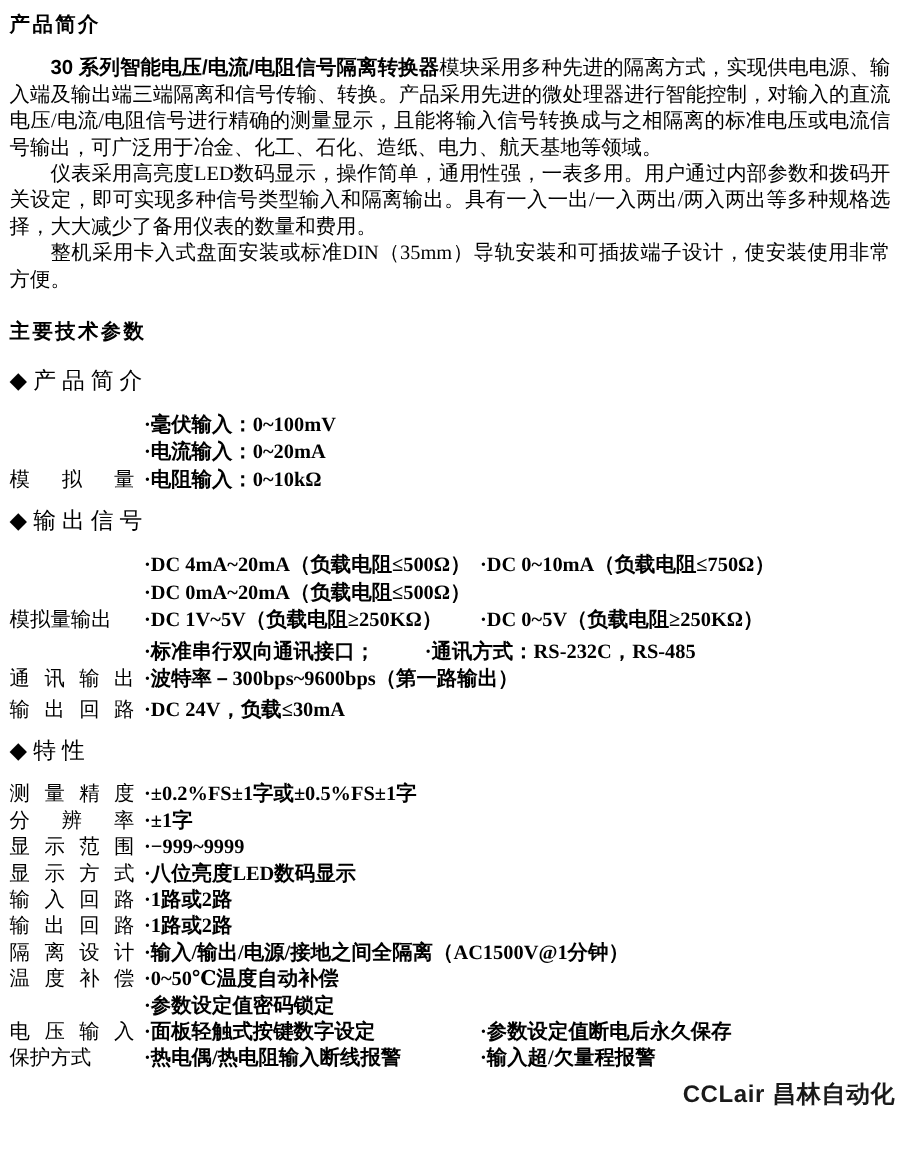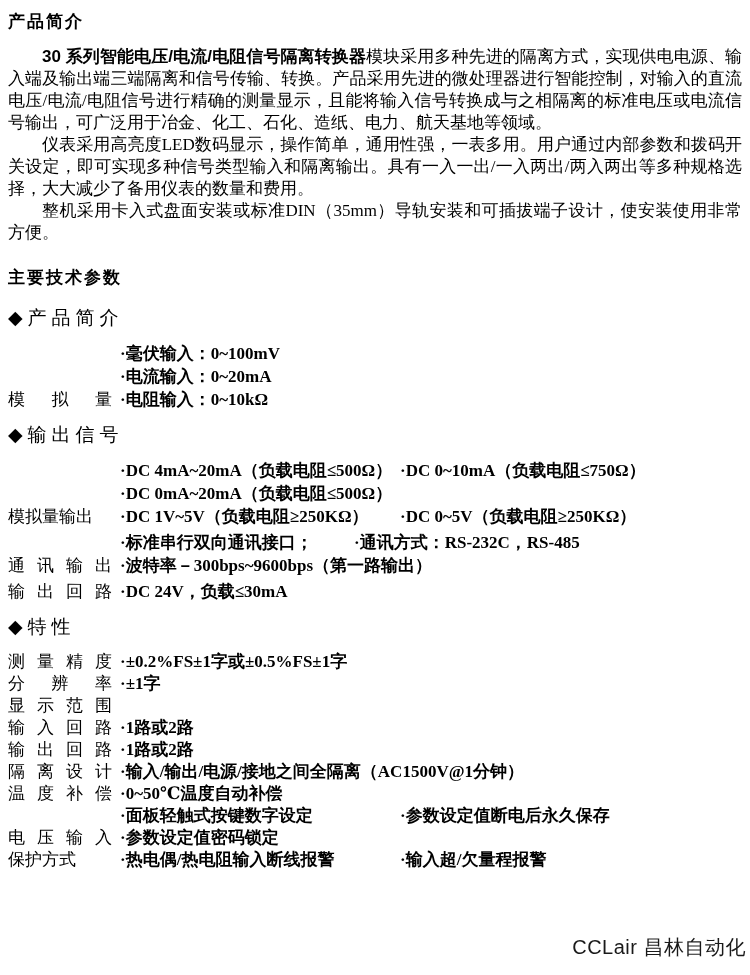--- a/index.html
+++ b/index.html
@@ -90,25 +90,25 @@
   }
   .cl.narrow {
     flex: 0 0 234px;
     width: 234px;
   }
   .cr {
     flex: 1;
   }
   .watermark {
     position: absolute;
-    top: 934px;
+    top: 898px;
     right: 4px;
     font-family: "Liberation Sans", "DejaVu Sans", sans-serif;
     font-size: 20px;
-    font-weight: 400;
+    font-weight: 700;
     color: #1a1a1a;
     letter-spacing: 0.5px;
   }
 </style>
 </head>
 <body>
 
 <div class="doc">
 
   <h1>产品简介</h1>
@@ -173,20 +173,29 @@
       </div>
   </div>
   <div class="spec-row feat">
     <span class="spec-label">分辨率</span>
     <div class="spec-content">
         <div class="spec-line">·±1字</div>
       </div>
   </div>
   <div class="spec-row feat">
     <span class="spec-label">显示范围</span>
+    <div class="spec-content">
+        <div class="spec-line">·−999~9999</div>
+      </div>
+  </div>
+  <div class="spec-row feat">
+    <span class="spec-label">显示方式</span>
+    <div class="spec-content">
+        <div class="spec-line">·八位亮度LED数码显示</div>
+      </div>
   </div>
   <div class="spec-row feat">
     <span class="spec-label">输入回路</span>
     <div class="spec-content">
         <div class="spec-line">·1路或2路</div>
       </div>
   </div>
   <div class="spec-row feat">
     <span class="spec-label">输出回路</span>
     <div class="spec-content">
@@ -201,25 +210,25 @@
   </div>
   <div class="spec-row feat">
     <span class="spec-label">温度补偿</span>
     <div class="spec-content">
         <div class="spec-line">·0~50℃温度自动补偿</div>
       </div>
   </div>
   <div class="spec-row feat">
     <span class="spec-label">电压输入</span>
     <div class="spec-content">
+      <div class="spec-line">·参数设定值密码锁定</div>
       <div class="spec-line two">
         <span class="cl">·面板轻触式按键数字设定</span>
         <span class="cr">·参数设定值断电后永久保存</span>
       </div>
-      <div class="spec-line">·参数设定值密码锁定</div>
     </div>
   </div>
   <div class="spec-row feat">
     <span class="spec-label compact">保护方式</span>
     <div class="spec-content">
       <div class="spec-line two">
         <span class="cl">·热电偶/热电阻输入断线报警</span>
         <span class="cr">·输入超/欠量程报警</span>
       </div>
 

